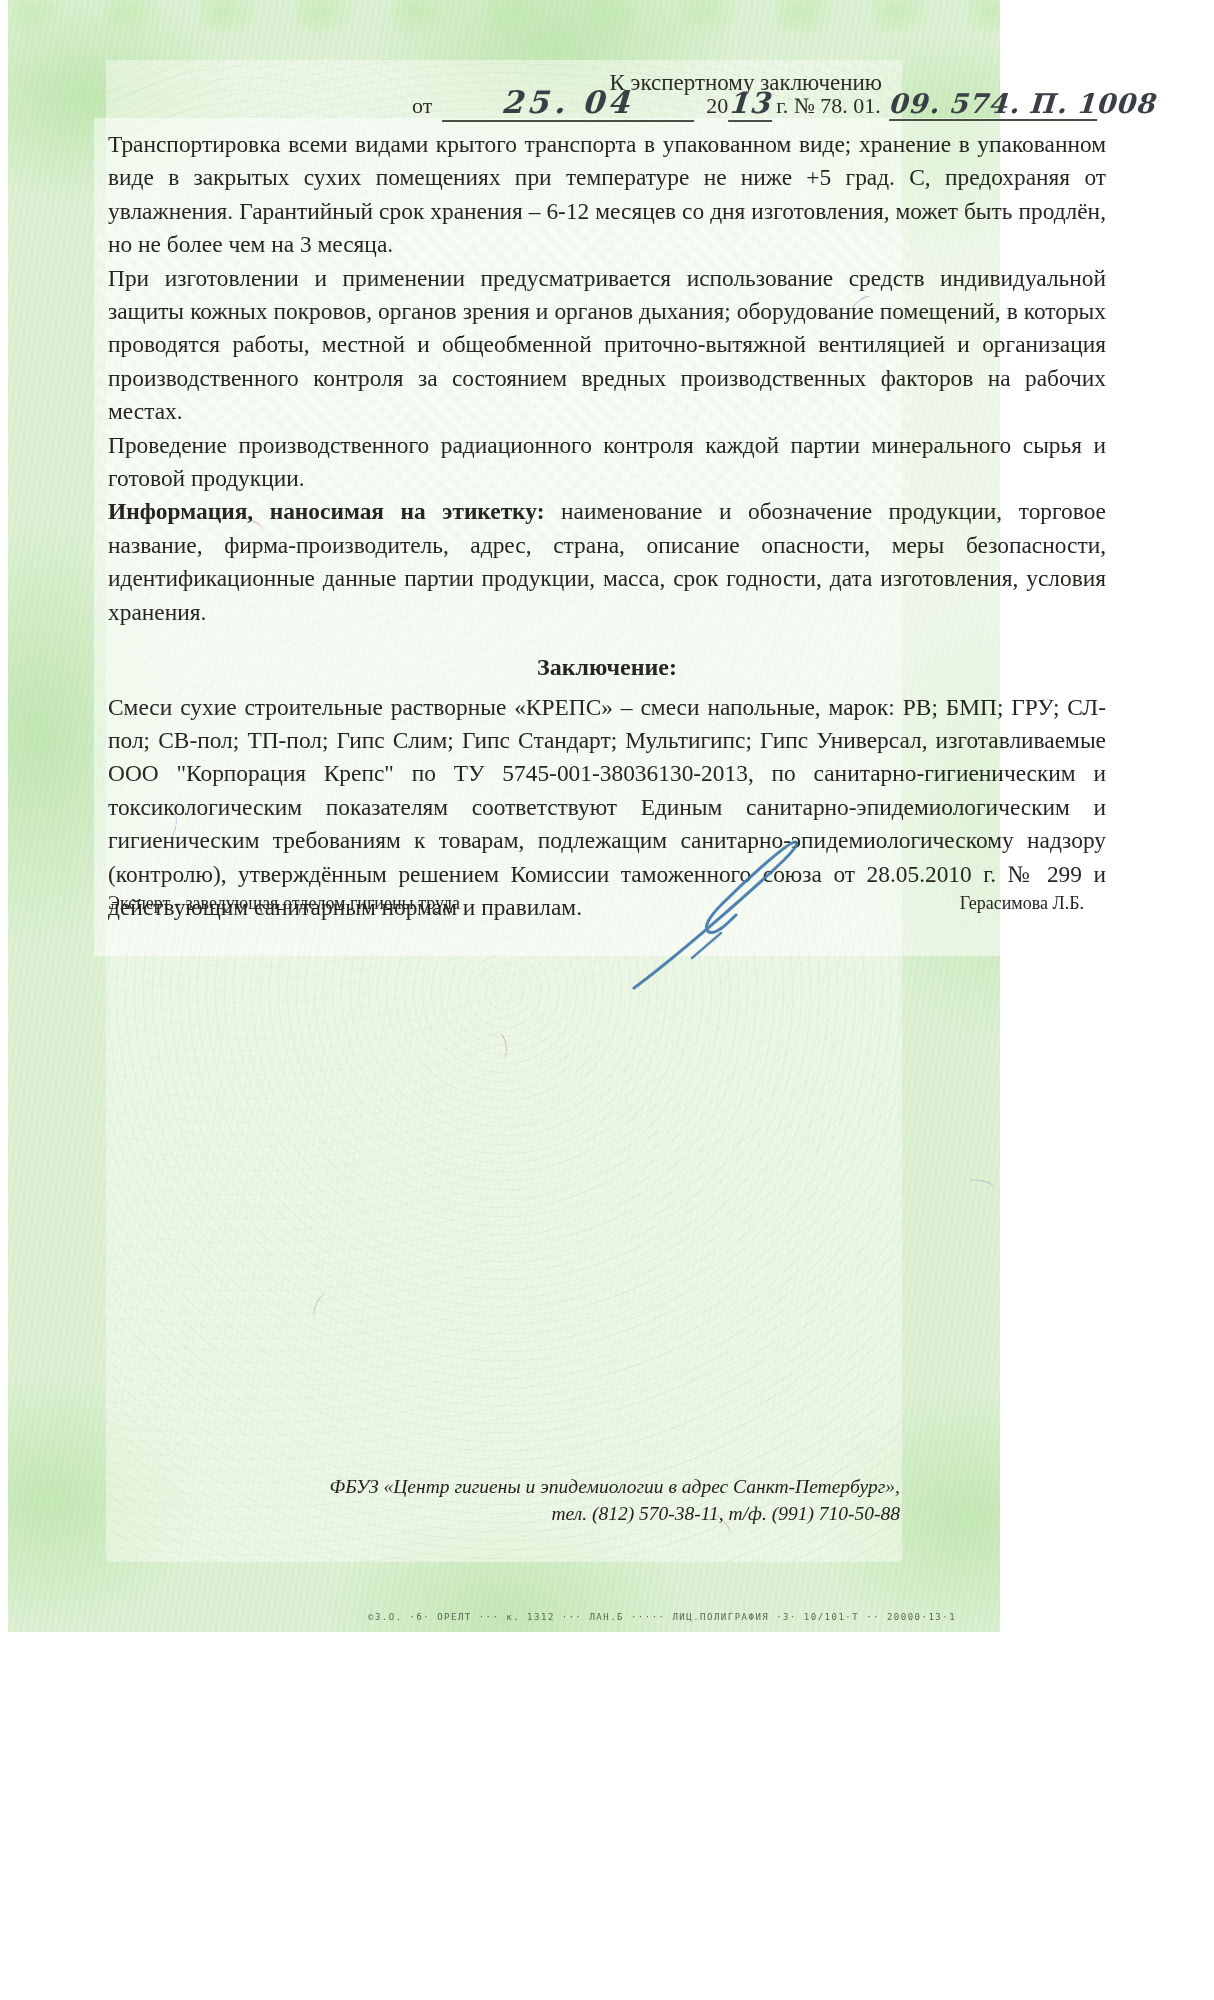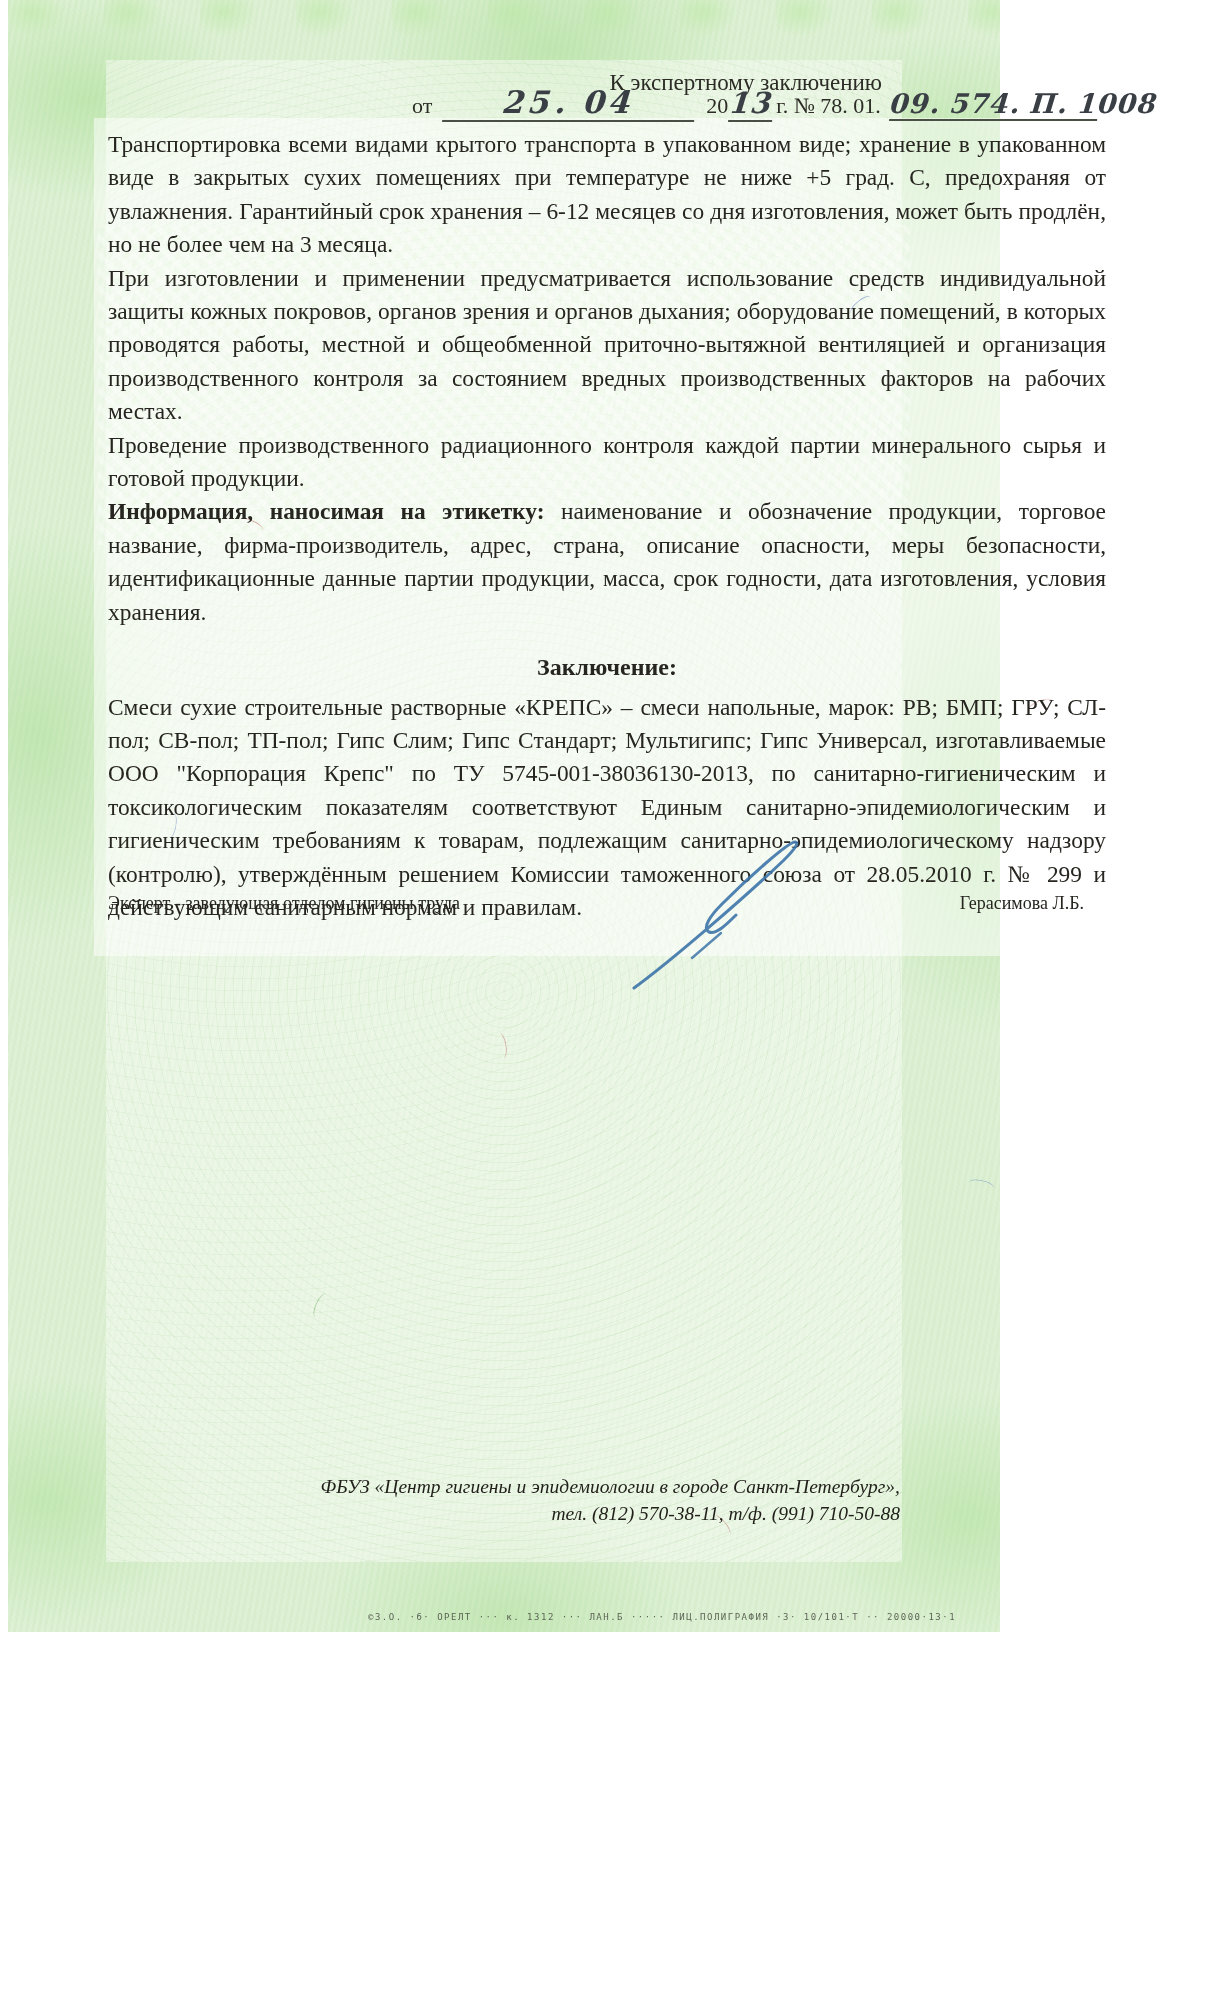--- a/index.html
+++ b/index.html
@@ -137,18 +137,18 @@
     <span>Эксперт - заведующая отделом гигиены труда</span>
     <span class="expert-name">Герасимова Л.Б.</span>
   </div>
   <svg class="signature" viewBox="0 0 195 162" xmlns="http://www.w3.org/2000/svg">
     <path d="M8,152 C45,125 118,62 158,24 C168,14 174,6 169,6 C162,6 120,44 96,68 C84,80 76,92 83,96 C90,99 101,88 110,79" fill="none" stroke="#3d74a8" stroke-width="3" stroke-linecap="round" opacity="0.9"></path>
     <path d="M66,122 L95,97" fill="none" stroke="#3d74a8" stroke-width="2.4" stroke-linecap="round" opacity="0.85"></path>
   </svg>
 
 
   <div class="issuer">
-    <div>ФБУЗ «Центр гигиены и эпидемиологии в городе Санкт-Петербург»,</div>
+    <div>ФБУЗ «Центр гигиены и эпидемиологии в адрес Санкт-Петербург»,</div>
     <div>тел. (812) 570-38-11, т/ф. (991) 710-50-88</div>
   </div>
 
   <div class="microprint">©З.О. ·б· ОРЕЛТ ··· к. 1312 ··· ЛАН.Б ····· ЛИЦ.ПОЛИГРАФИЯ ·З· 10/101·Т ·· 20000·13·1</div>
 </div>
 
 </body></html>

